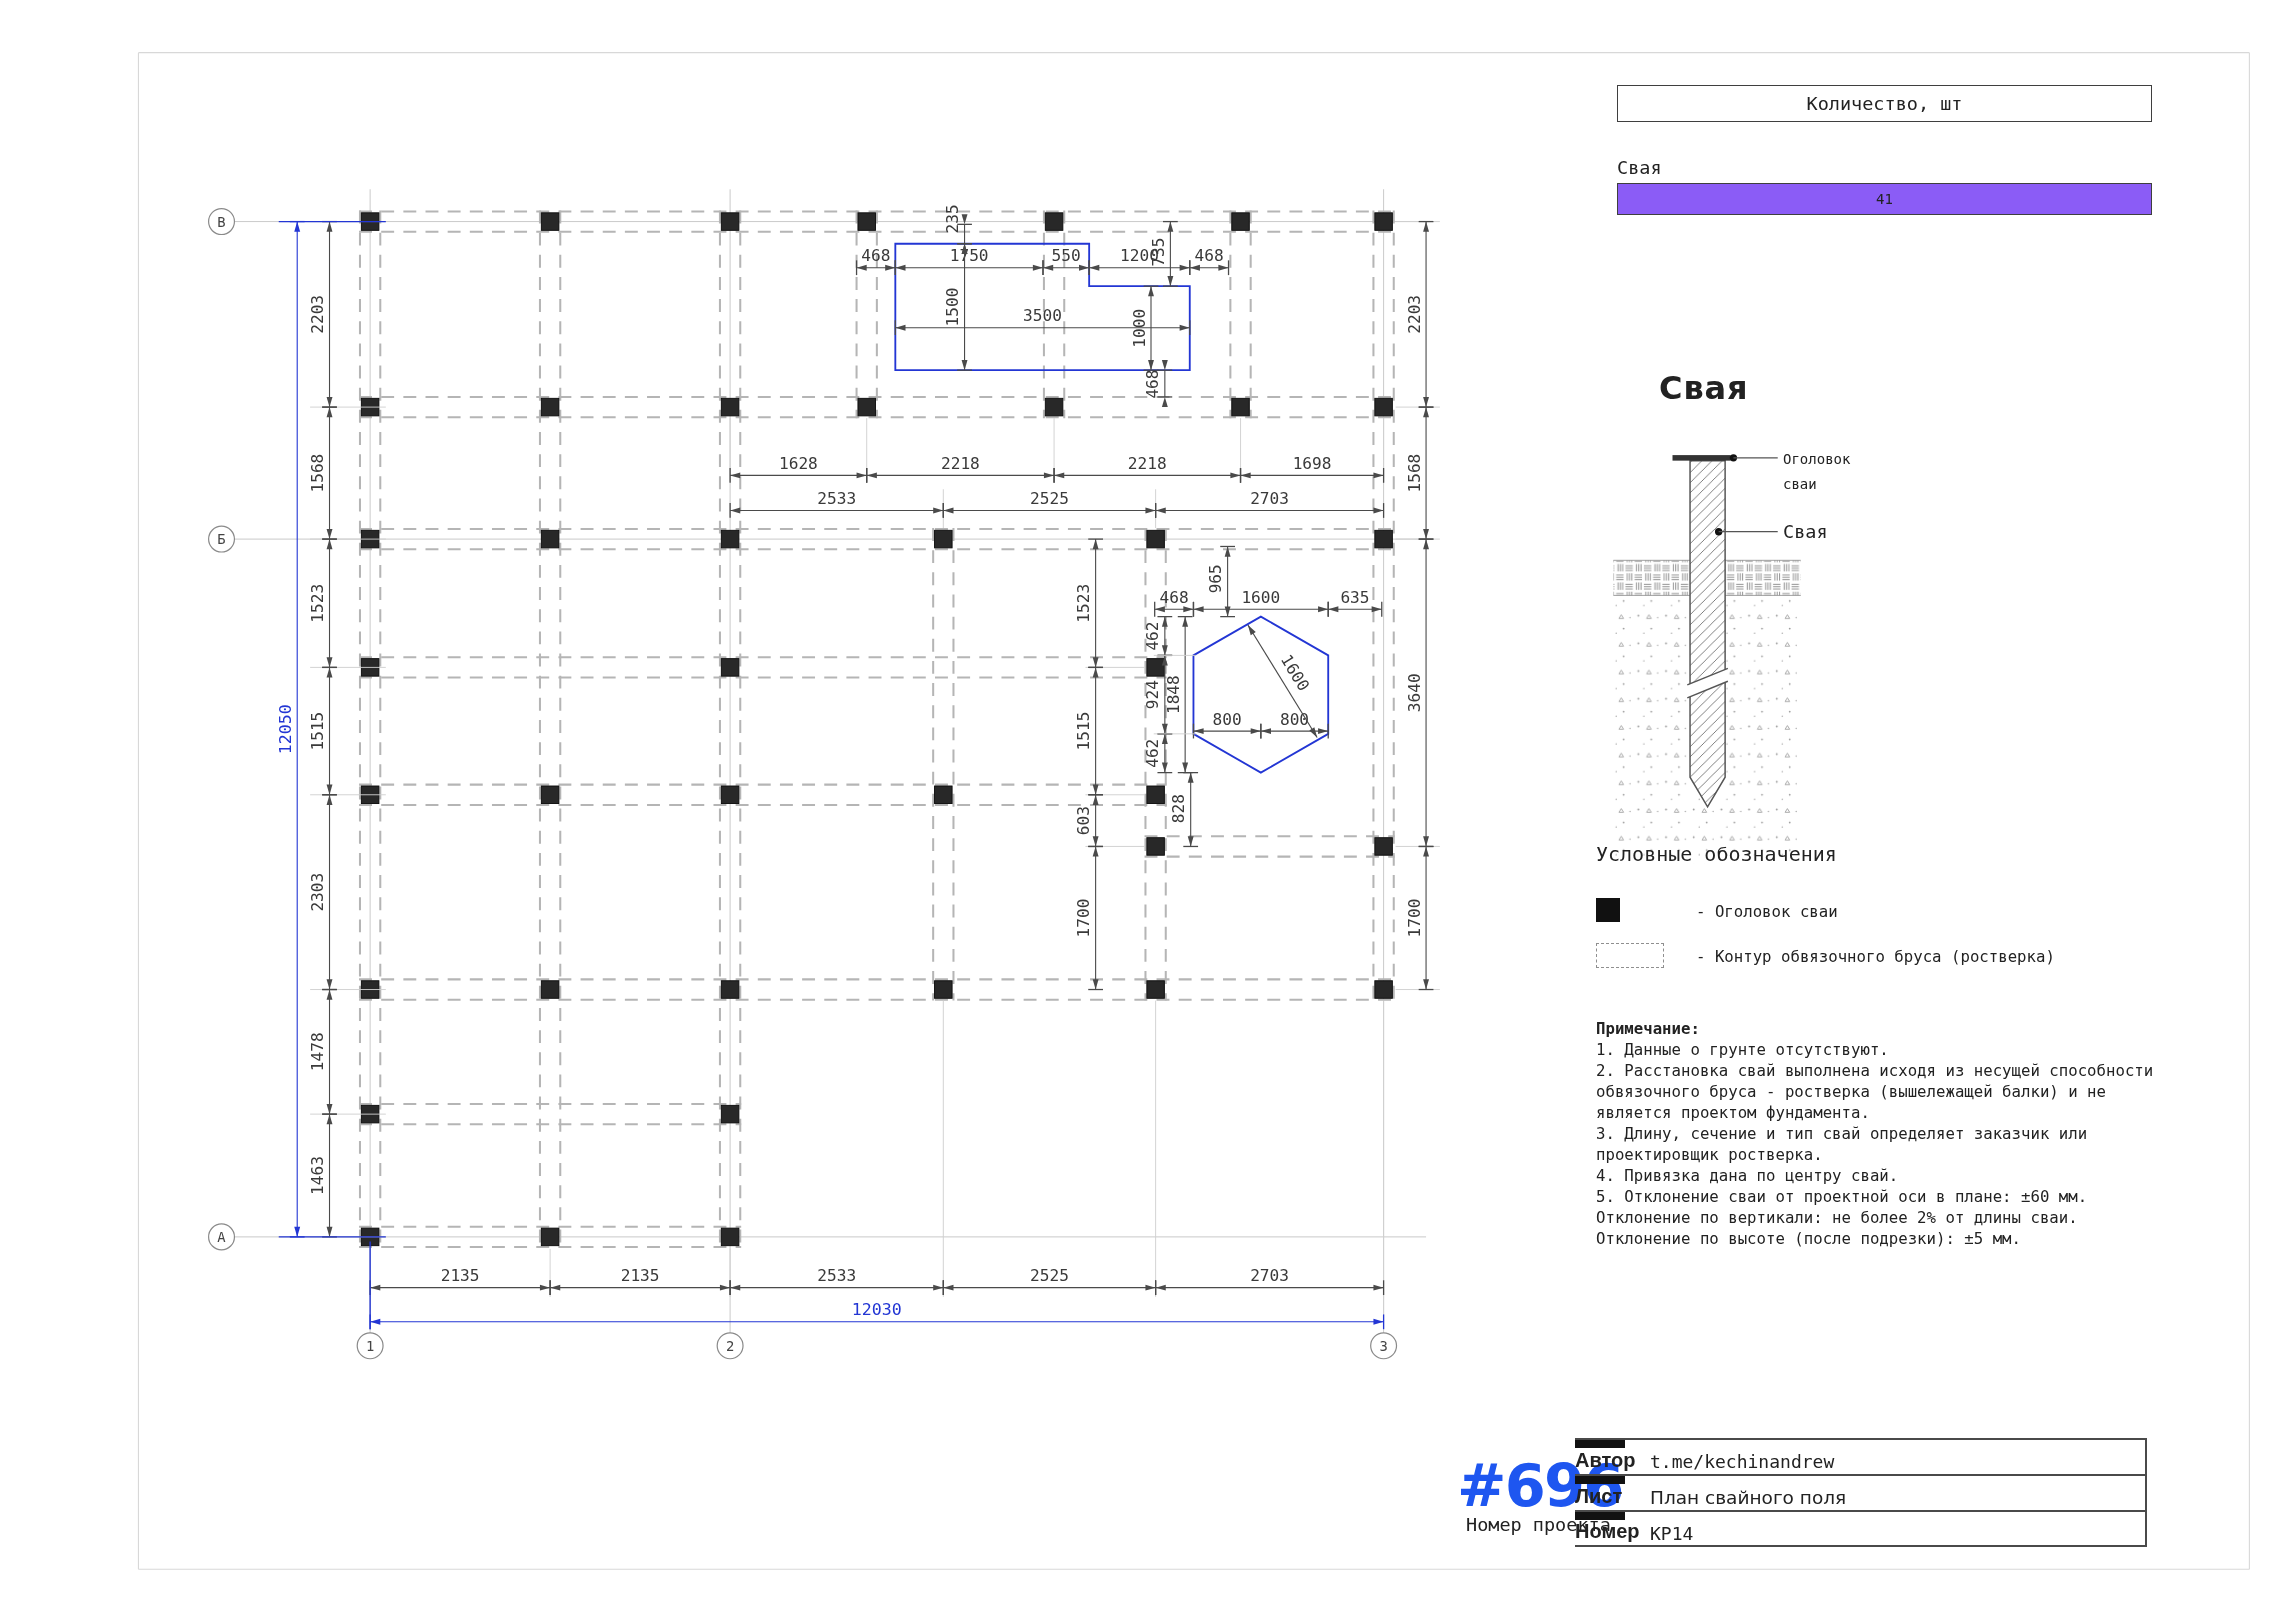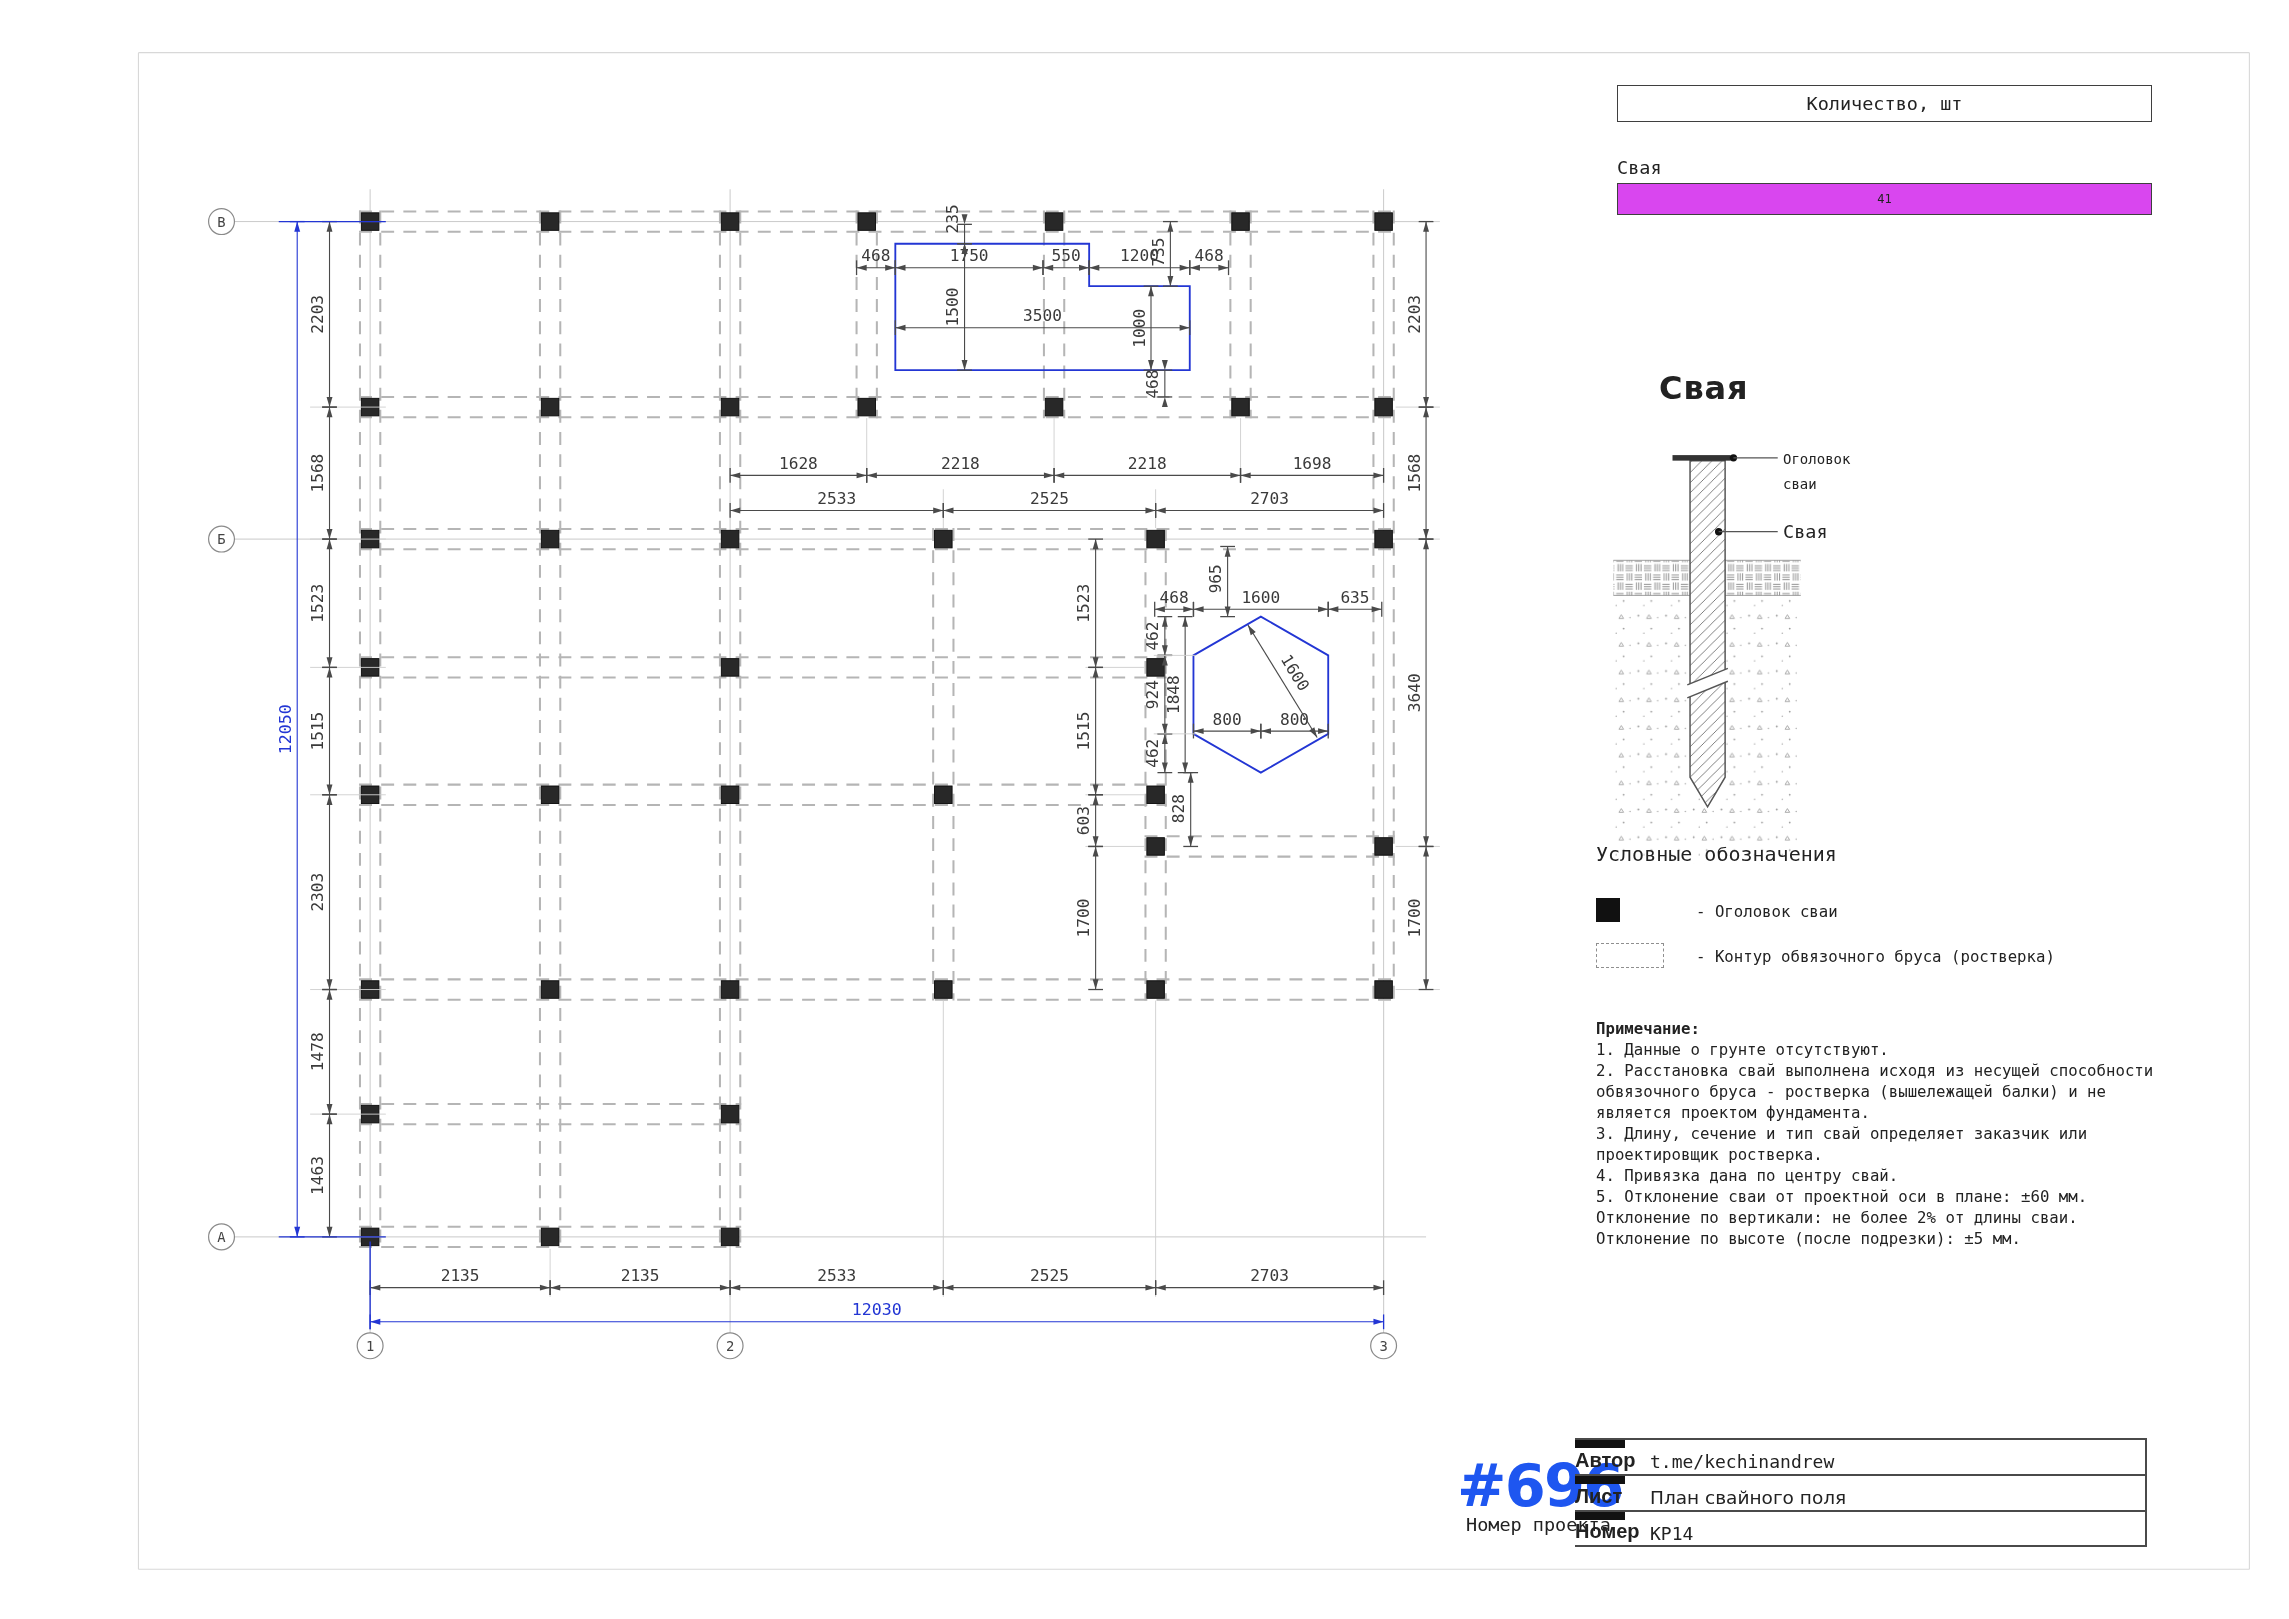--- a/index.html
+++ b/index.html
@@ -4,22 +4,22 @@
 <style>
   html,body{margin:0;padding:0;}
   body{width:2290px;height:1620px;background:#fff;position:relative;
        font-family:"DejaVu Sans Mono","Liberation Mono",monospace;color:#222;}
   .abs{position:absolute;}
   #plan-svg{position:absolute;left:0;top:0;}
   
   .qty-header{left:1617px;top:85px;width:533px;height:35px;border:1.8px solid #3f3f3f;
               display:flex;align-items:center;justify-content:center;font-size:18.5px;}
   .qty-label{left:1617px;top:157px;font-size:18.5px;}
-  .qty-value{left:1617px;top:183px;width:533px;height:29.5px;background:#d946ef;
-             border:1.4px solid #3f3f3f;display:flex;align-items:center;justify-content:center;font-size:12px;}
+  .qty-value{left:1617px;top:183px;width:533px;height:29.5px;background:#8b5cf6;
+             border:1.4px solid #3f3f3f;display:flex;align-items:center;justify-content:center;font-size:14px;}
   
   .detail-title{left:1659px;top:369px;font-family:"DejaVu Sans","Liberation Sans",sans-serif;
                 font-weight:bold;font-size:32px;letter-spacing:0.9px;color:#222;}
   .cap-label{left:1783px;top:447px;font-size:14px;line-height:25px;}
   .pile-label{left:1783px;top:521px;font-size:18.5px;}
   
   .legend-title{left:1596px;top:842px;font-size:20px;}
   .legend-sym1{left:1596px;top:898px;width:24px;height:24px;background:#111;}
   .legend-sym2{left:1596px;top:943px;width:66px;height:23px;border:1.8px dashed #8f8f8f;}
   .legend-item-1{left:1696px;top:902px;font-size:15.7px;}

